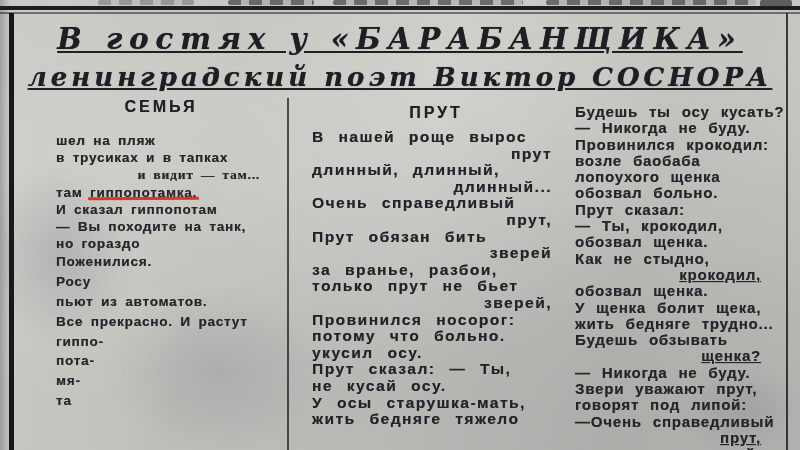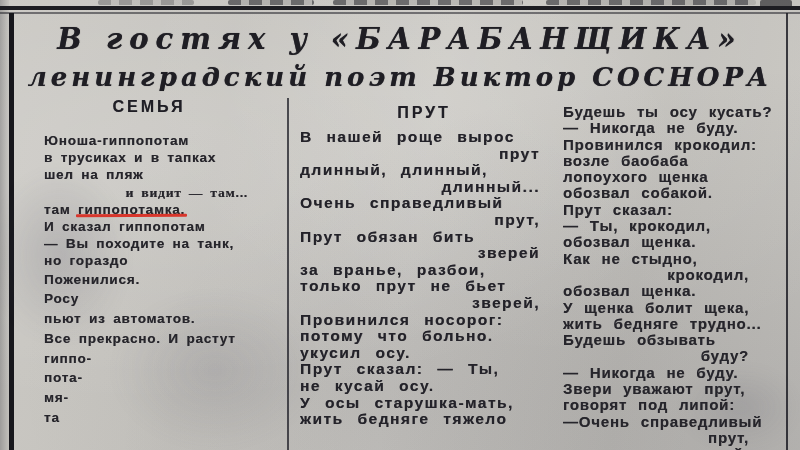--- a/index.html
+++ b/index.html
@@ -31,43 +31,43 @@
   .frag.f5{left:760px;width:32px;height:9px;background:rgba(25,25,30,.6);}
   
   .ghost{position:absolute;filter:blur(6px);pointer-events:none;}
   .g1{left:-10px;top:165px;width:140px;height:180px;
       background:radial-gradient(ellipse, rgba(70,70,88,.18), transparent 70%);}
   .g2{left:110px;top:290px;width:210px;height:160px;
       background:radial-gradient(ellipse, rgba(70,70,88,.13), transparent 70%);}
   .g3{left:680px;top:365px;width:120px;height:85px;
       background:radial-gradient(ellipse, rgba(70,70,88,.15), transparent 70%);}
   
-  .masthead{position:absolute;left:20px;top:22px;width:760px;text-align:center;color:#1f1e24;}
+  .masthead{position:absolute;left:20px;top:22px;width:760px;text-align:center;color:#1f1e24;text-decoration:underline;}
   .mh1,.mh2{font-family:"DejaVu Serif", serif;font-style:italic;font-weight:bold;white-space:nowrap;
     text-shadow:0 0 .7px rgba(30,30,36,.8);}
   .mh1{font-size:29px;letter-spacing:7px;}
   .mh2{font-size:26px;letter-spacing:4px;margin-top:6px;}
   
   .col{position:absolute;overflow:hidden;color:#26252b;font-weight:bold;
-    text-shadow:.3px .3px .5px rgba(38,37,44,.55);}
+    text-shadow:.3px .3px .5px rgba(38,37,44,.55);margin-left:12px;}
   .col h3{margin:0;font-size:16px;letter-spacing:3px;text-align:center;color:#1f1e25;}
   .pline{white-space:nowrap;}
   .r{text-align:right;}
   .col1{left:44px;top:98px;width:210px;height:352px;font-size:13.5px;letter-spacing:.8px;word-spacing:3px;}
   .col1 h3{margin-bottom:16px;}
   .col1 .pline{height:17.2px;line-height:17.2px;}
   .col1 .pline.tall{height:19.8px;line-height:19.8px;}
   .col1 .r{padding-right:6px;font-family:Liberation Serif, serif;}
   .col2{left:300px;top:104px;width:248px;height:346px;font-size:15.5px;letter-spacing:1.5px;word-spacing:8px;color:#232229;}
   .col2 h3{margin-bottom:7px;}
   .col2 .pline{height:16.6px;line-height:16.6px;}
   .col2 .r{padding-right:8px;}
   .col3{left:563px;top:104px;width:222px;height:346px;font-size:15px;letter-spacing:.8px;word-spacing:6px;}
   .col3 .pline{height:16.3px;line-height:16.3px;}
-  .col3 .r{padding-right:36px;}
+  .col3 .r{padding-right:36px;text-decoration:underline;}
   
   .ured{position:relative;}
   .ured::after{content:"";position:absolute;left:-2px;right:-2px;bottom:0px;height:3px;
     background:#d8362c;transform:rotate(-.3deg);border-radius:1px;}
 </style>
 </head>
 <body>
 
 <div class="page">
 
@@ -90,23 +90,22 @@
   <div class="ghost g3"></div>
 
   <header class="masthead">
     <div class="mh1">В гостях у «БАРАБАНЩИКА»</div>
     <div class="mh2">ленинградский поэт Виктор СОСНОРА</div>
   </header>
 
   <section class="col col1">
     <h3>СЕМЬЯ</h3>
     <div class="lines">
-        <div class="pline">Юноша-гиппопотам</div>
+        <div class="pline">шел на пляж</div>
         <div class="pline">в трусиках и в тапках</div>
-        <div class="pline">шел на пляж</div>
         <div class="pline r">и видит — там...</div>
         <div class="pline">там <span class="ured">гиппопотамка,</span></div>
         <div class="pline">И сказал гиппопотам</div>
         <div class="pline">— Вы походите на танк,</div>
         <div class="pline">но гораздо</div>
         <div class="pline tall">Поженилися.</div>
         <div class="pline tall">Росу</div>
         <div class="pline tall">пьют из автоматов.</div>
         <div class="pline tall">Все прекрасно. И растут</div>
         <div class="pline tall">гиппо-</div>
@@ -140,31 +139,31 @@
       </div>
   </section>
 
   <section class="col col3">
     <div class="lines">
         <div class="pline">Будешь ты осу кусать?</div>
         <div class="pline">— Никогда не буду.</div>
         <div class="pline">Провинился крокодил:</div>
         <div class="pline">возле баобаба</div>
         <div class="pline">лопоухого щенка</div>
-        <div class="pline">обозвал собакой.</div>
+        <div class="pline">обозвал больно.</div>
         <div class="pline">Прут сказал:</div>
         <div class="pline">— Ты, крокодил,</div>
         <div class="pline">обозвал щенка.</div>
         <div class="pline">Как не стыдно,</div>
         <div class="pline r">крокодил,</div>
         <div class="pline">обозвал щенка.</div>
         <div class="pline">У щенка болит щека,</div>
         <div class="pline">жить бедняге трудно...</div>
         <div class="pline">Будешь обзывать</div>
-        <div class="pline r">буду?</div>
+        <div class="pline r">щенка?</div>
         <div class="pline">— Никогда не буду.</div>
         <div class="pline">Звери уважают прут,</div>
         <div class="pline">говорят под липой:</div>
         <div class="pline">—Очень справедливый</div>
         <div class="pline r">прут,</div>
         <div class="pline">очень справедливый</div>
       </div>
   </section>
 
 </div>

